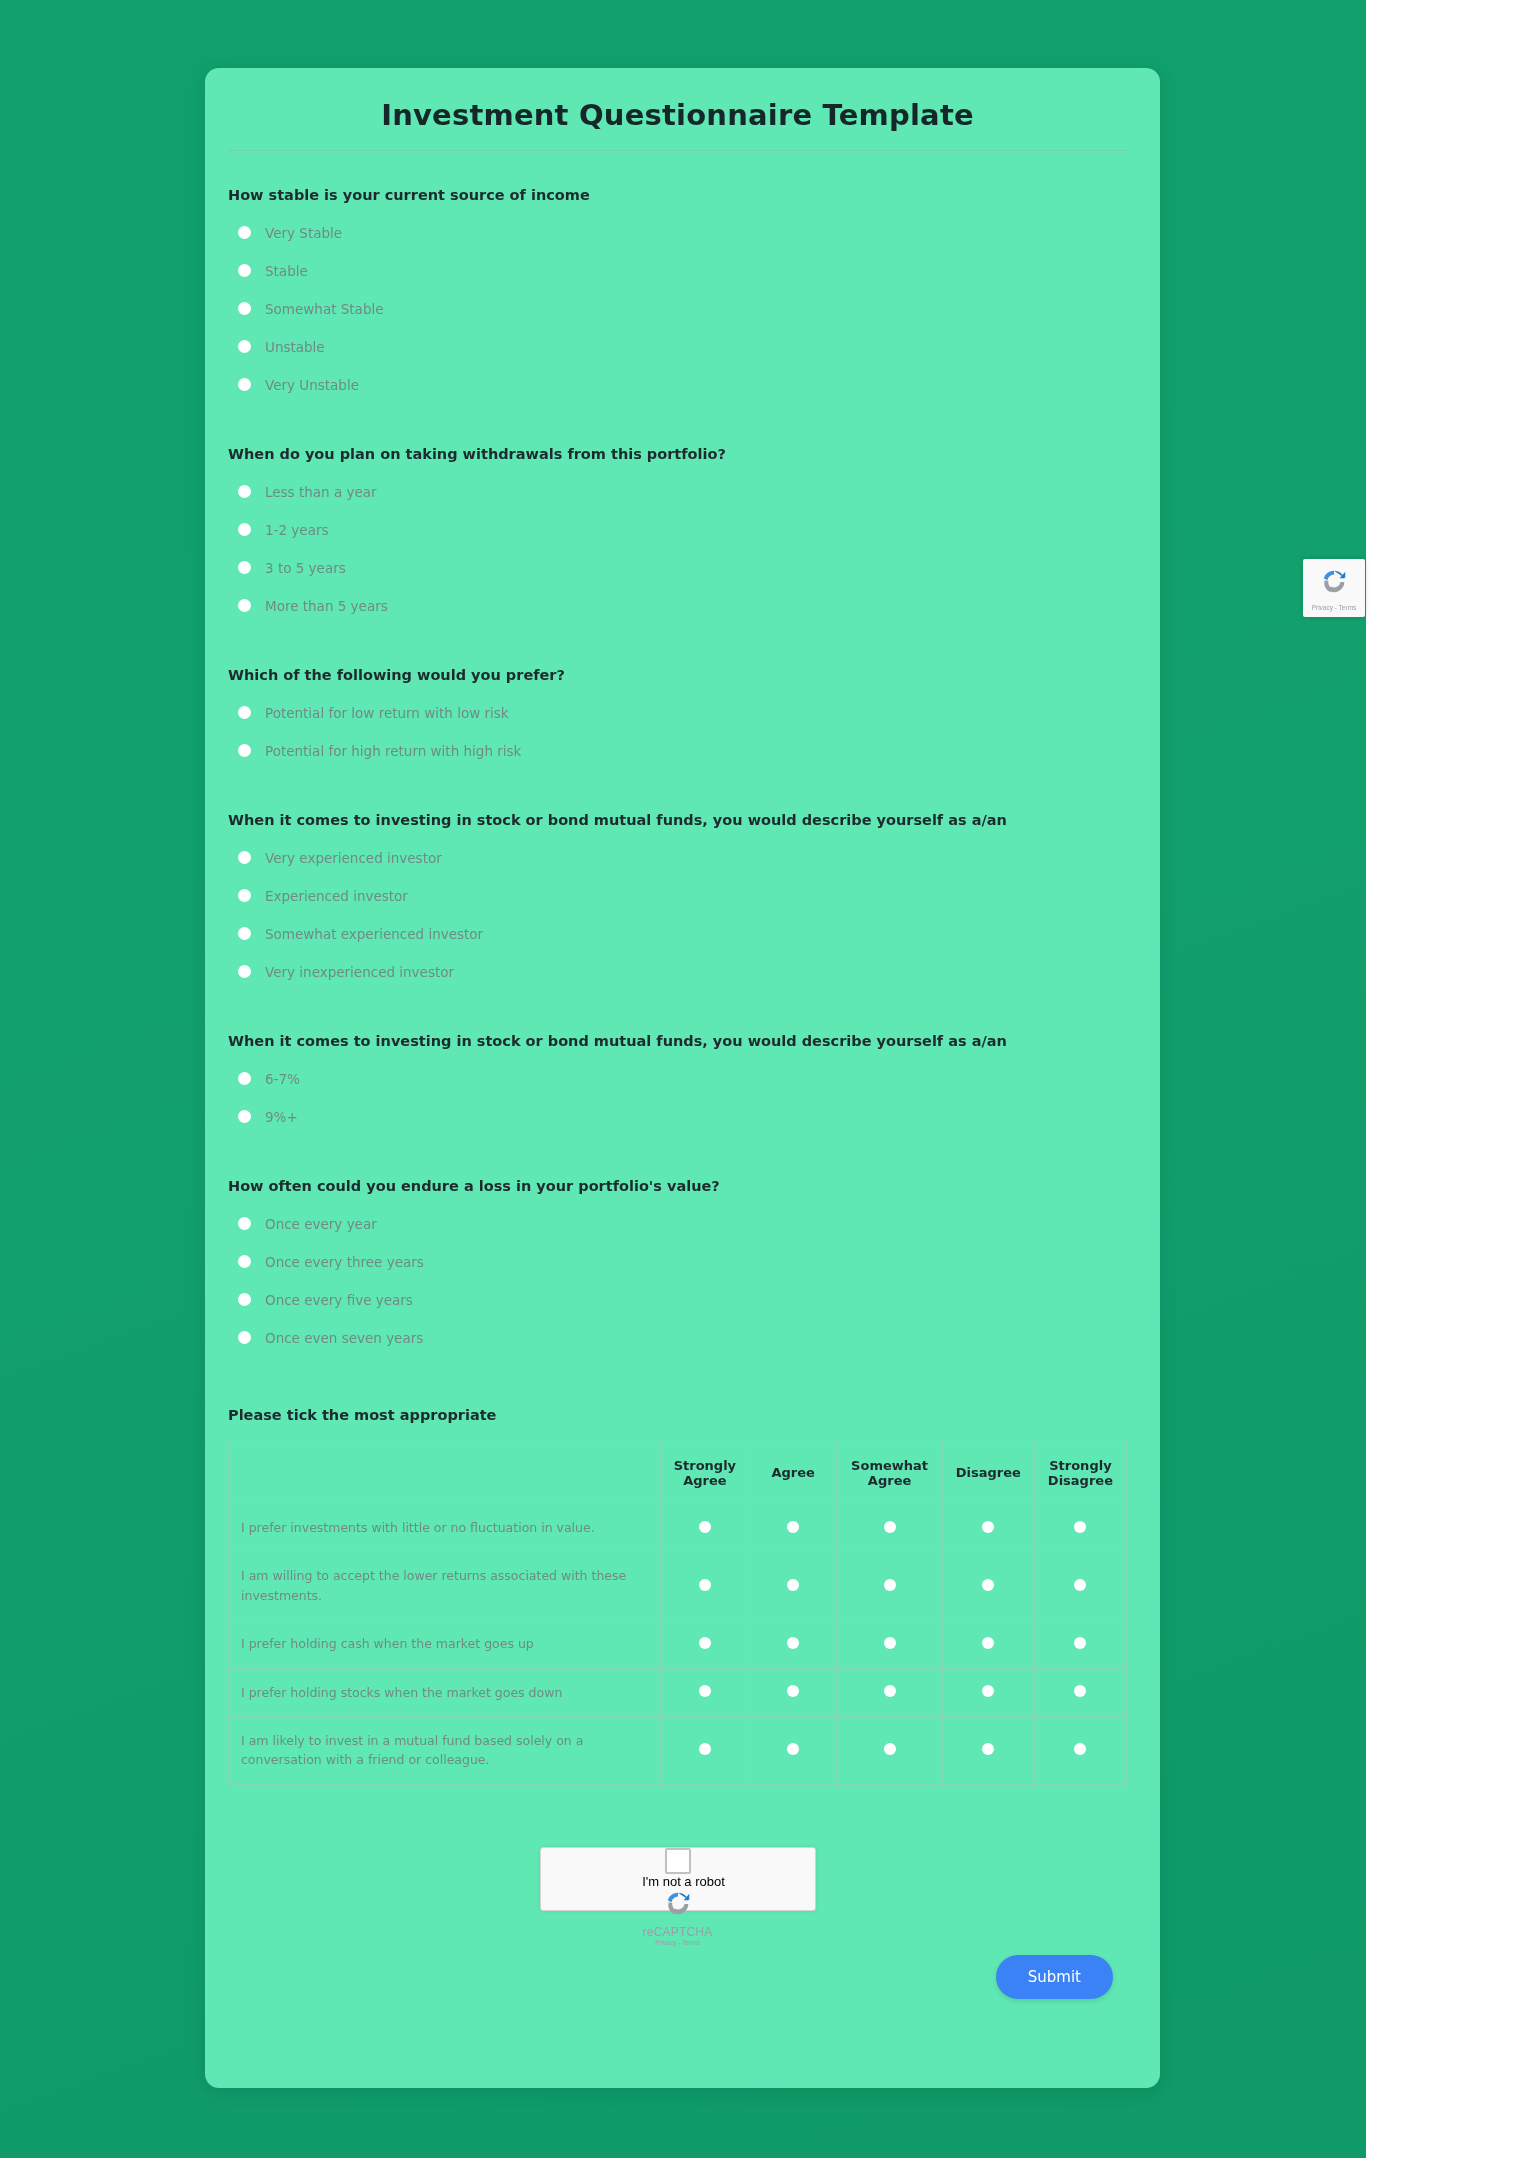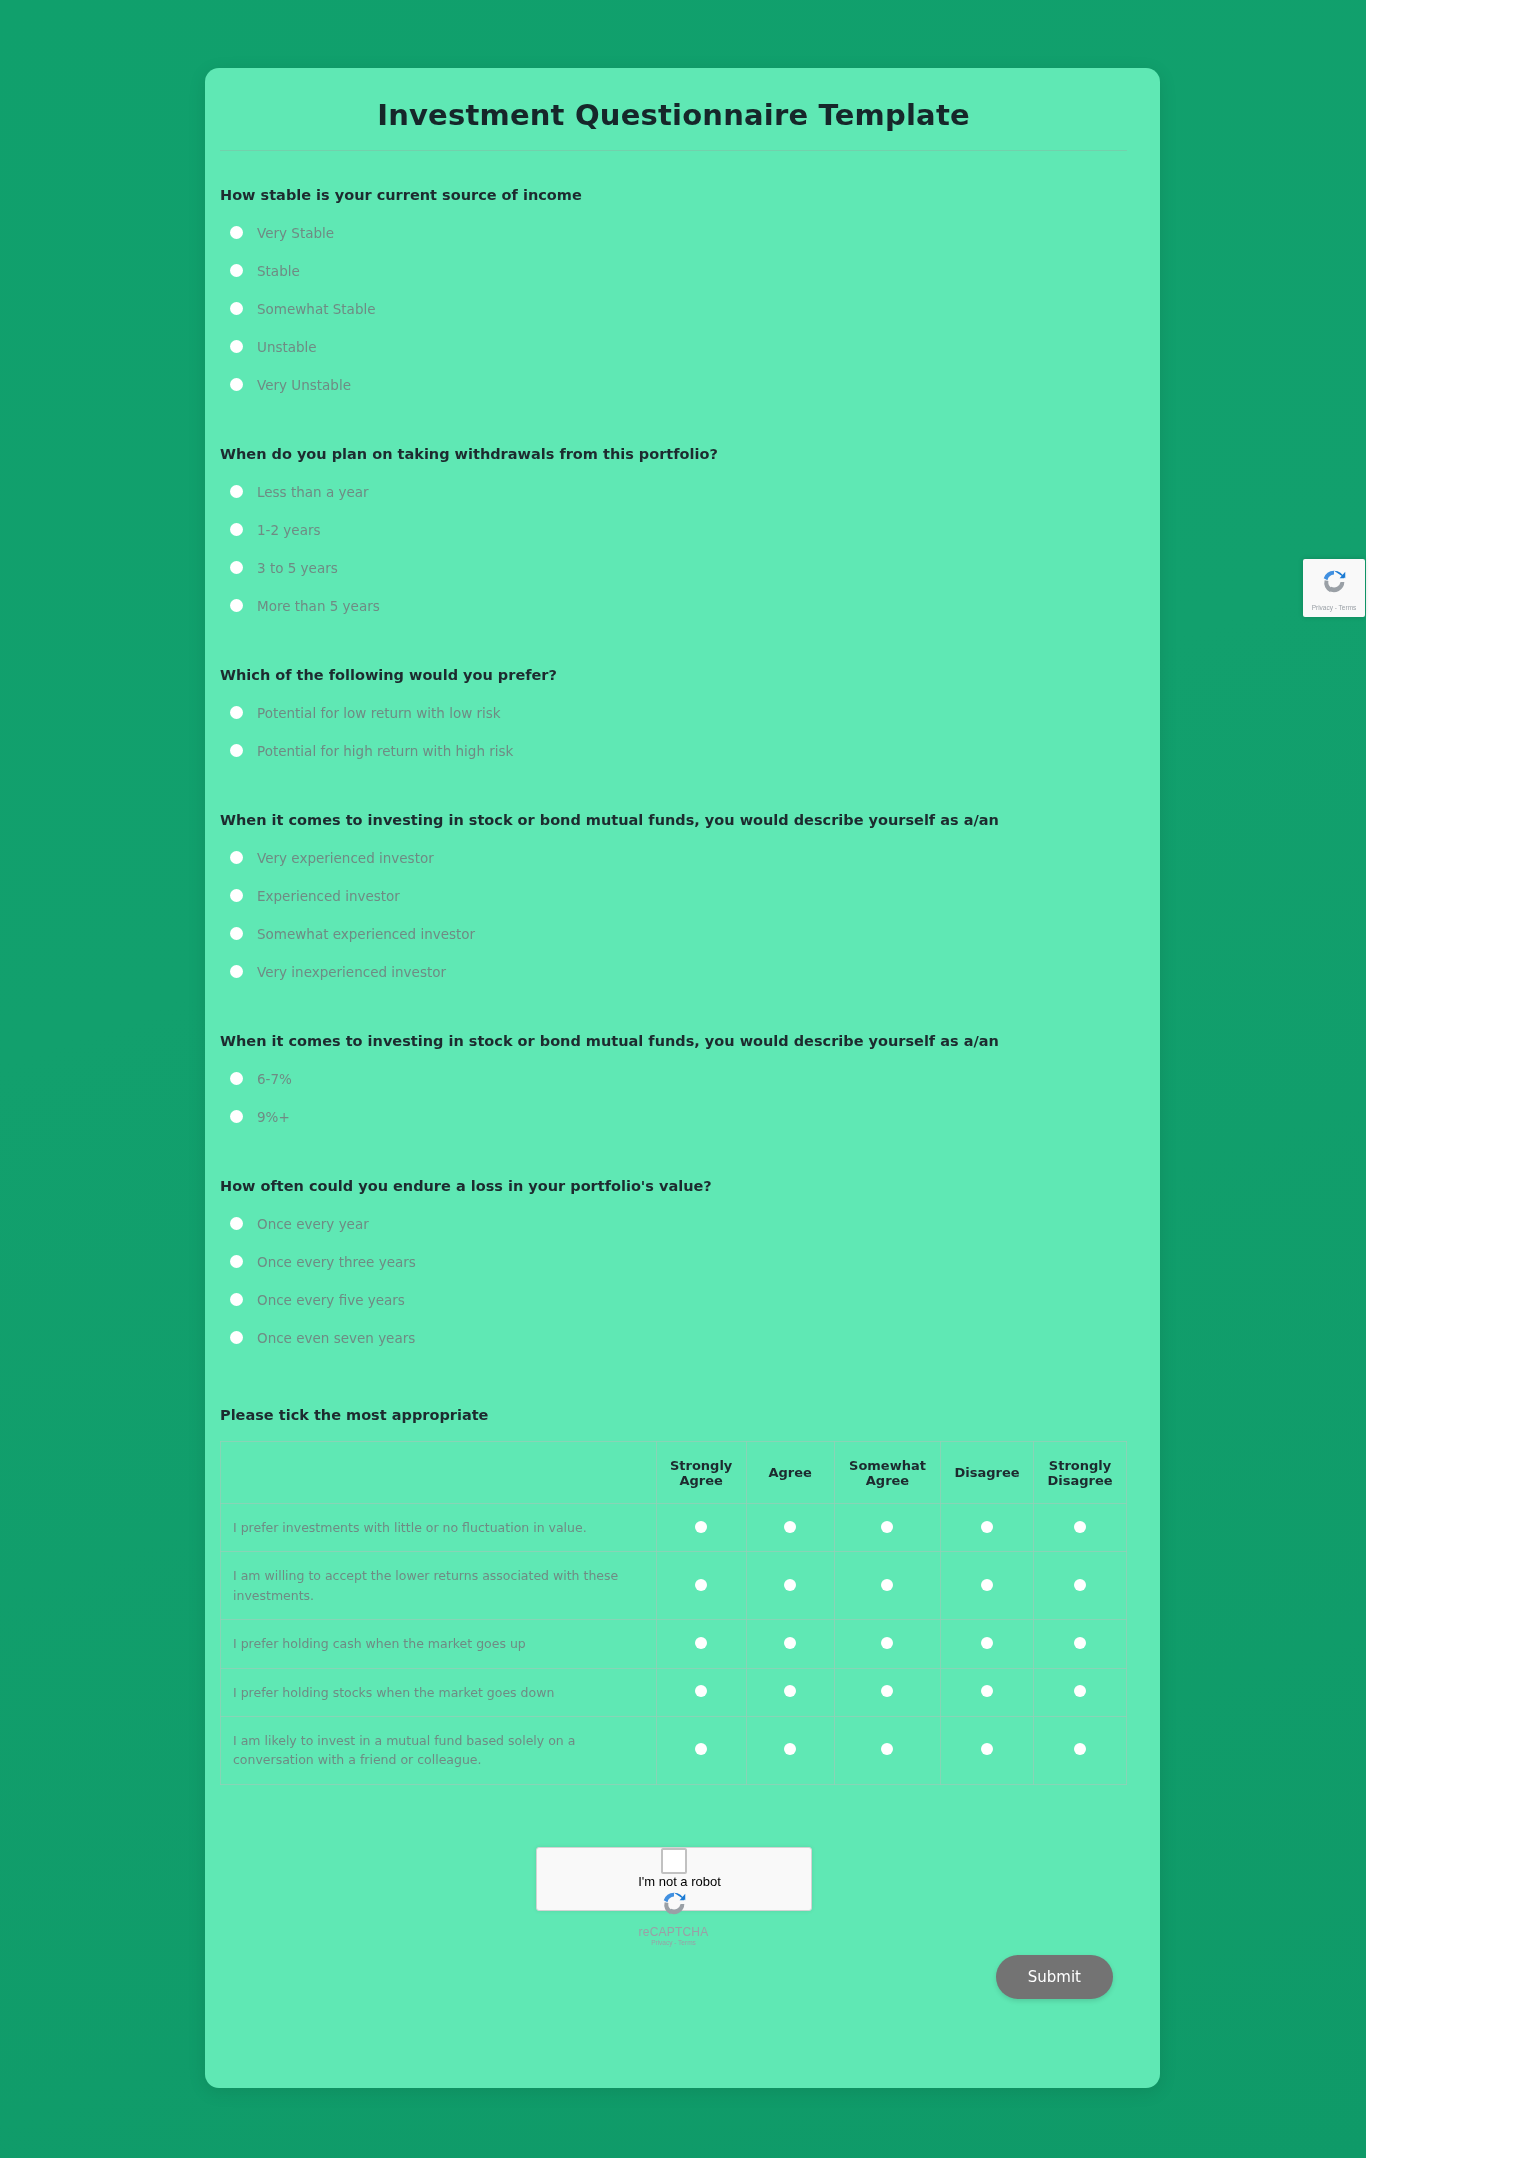--- a/index.html
+++ b/index.html
@@ -34,21 +34,21 @@
     position: absolute;
     left: 205px;
     top: 68px;
     width: 955px;
     height: 2020px;
     background: #5fe8b4;
     border-radius: 14px;
     box-shadow: 0 4px 18px rgba(0,0,0,0.10);
   }
 
-  .card-inner { padding: 26px 33px 0 15px; }
+  .card-inner { padding: 26px 33px 0 23px; }
 
   #page-title {
     text-align: center;
     font-size: 29px;
     font-weight: 700;
     color: #16272a;
     letter-spacing: 0.2px;
     margin: 0;
     padding: 4px 0 18px 0;
     font-family: "DejaVu Sans", sans-serif;
@@ -193,21 +193,21 @@
 
   
   #submit-area {
     display: flex;
     justify-content: flex-end;
     margin-top: 44px;
     padding-right: 14px;
     padding-bottom: 40px;
   }
   #submit-button {
-    background: #737373;
+    background: #3b82f6;
     color: #ffffff;
     border: none;
     border-radius: 22px;
     font-size: 15px;
     padding: 13px 32px;
     cursor: pointer;
     box-shadow: 0 2px 5px rgba(0,0,0,0.13);
     font-family: "DejaVu Sans", sans-serif;
   }
 

